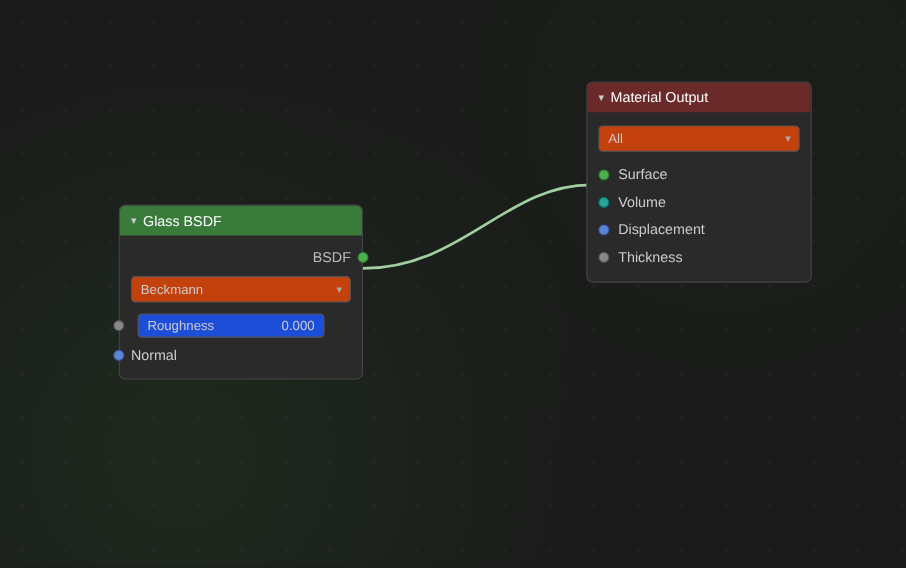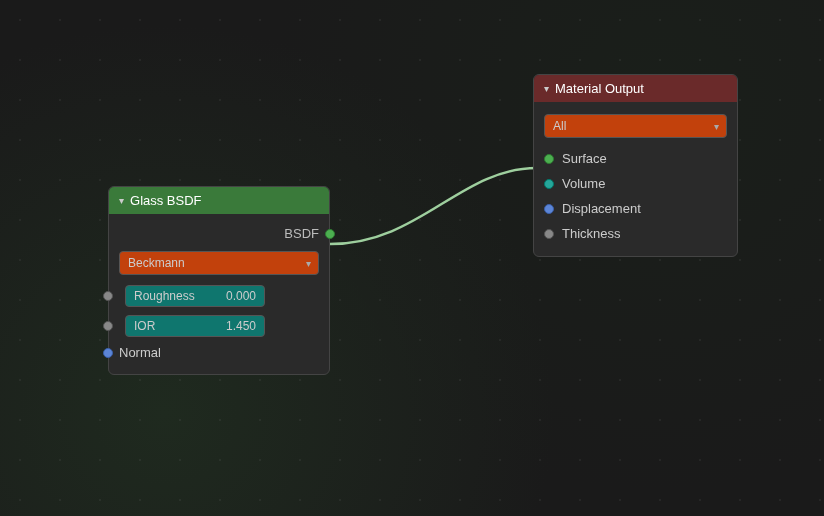--- a/index.html
+++ b/index.html
@@ -142,28 +142,28 @@
 
     .color-swatch {
       width: 80px;
       height: 22px;
       background: #f0f0f0;
       border: 1px solid #666;
       border-radius: 3px;
     }
 
     .field-combined {
-      background: #0f766e;
+      background: #1d4ed8;
       border: 1px solid #555;
       border-radius: 4px;
       display: flex;
       align-items: center;
       justify-content: space-between;
       padding: 3px 8px;
-      width: 140px;
+      width: 170px;
       cursor: ew-resize;
     }
 
     .field-label-inner {
       color: #ccc;
       font-size: 12px;
     }
 
     .field-value-inner {
       color: #ccc;
@@ -291,27 +291,20 @@
 
 
       <div class="input-row" style="padding-left: 16px;">
         <span class="socket socket-gray socket-left"></span>
         <div class="field-combined">
           <span class="field-label-inner">Roughness</span>
           <span class="field-value-inner">0.000</span>
         </div>
       </div>
 
-      <div class="input-row" style="padding-left: 16px;">
-        <span class="socket socket-gray socket-left"></span>
-        <div class="field-combined">
-          <span class="field-label-inner">IOR</span>
-          <span class="field-value-inner">1.450</span>
-        </div>
-      </div>
 
       <div class="input-row">
         <span class="socket socket-blue socket-left"></span>
         <span class="input-label">Normal</span>
       </div>
 
     </div>
   </div>
 
   <div class="node-material">

